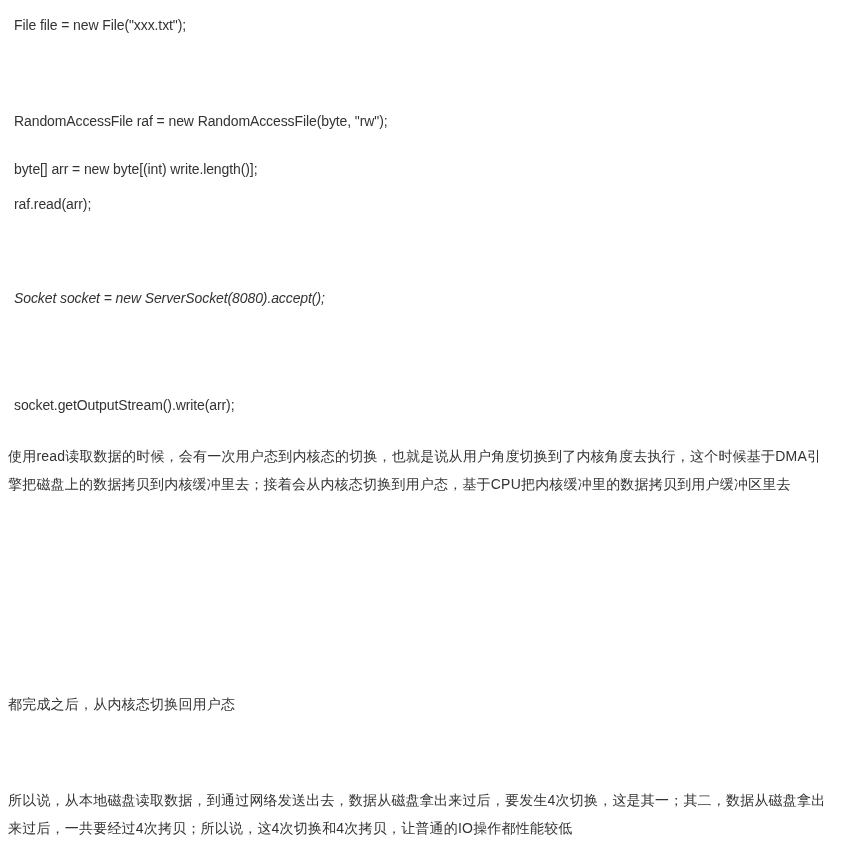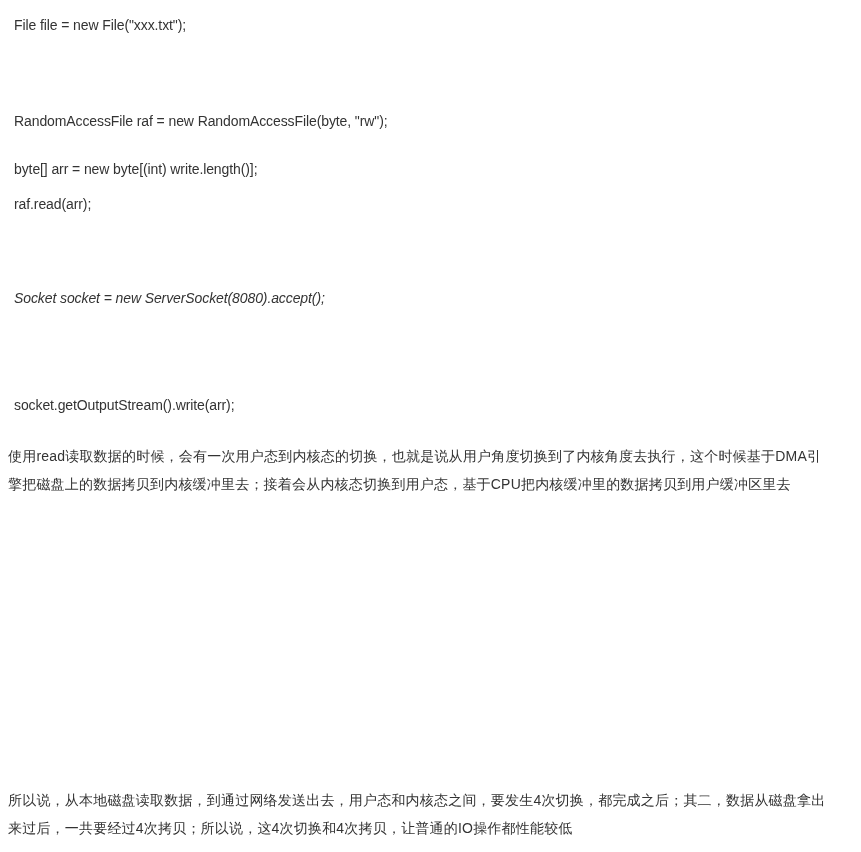--- a/index.html
+++ b/index.html
@@ -43,14 +43,15 @@
 
 <div class="doc">
   <div class="line" style="top:11px;">File file = new File("xxx.txt");</div>
   <div class="line" style="top:107px;">RandomAccessFile raf = new RandomAccessFile(byte, "rw");</div>
   <div class="line" style="top:155px;">byte[] arr = new byte[(int) write.length()];</div>
   <div class="line" style="top:190px;">raf.read(arr);</div>
   <div class="line" style="top:284px;font-style:italic;">Socket socket = new ServerSocket(8080).accept();</div>
   <div class="line" style="top:362px;margin-top:29px;">socket.getOutputStream().write(arr);</div>
 
   <div class="para" style="top:442px;">使用read读取数据的时候，会有一次用户态到内核态的切换，也就是说从用户角度切换到了内核角度去执行，这个时候基于DMA引擎把磁盘上的数据拷贝到内核缓冲里去；接着会从内核态切换到用户态，基于CPU把内核缓冲里的数据拷贝到用户缓冲区里去</div>
-  <div class="para" style="top:786px;">所以说，从本地磁盘读取数据，到通过网络发送出去，用户态和内核态之间，要发生4次切换，都完成之后；其二，数据从磁盘拿出来过后，一共要经过4次拷贝；所以说，这4次切换和4次拷贝，让普通的IO操作都性能较低</div>
+  <div class="para" style="top:690px;">都完成之后，从内核态切换回用户态</div>
+  <div class="para" style="top:786px;">所以说，从本地磁盘读取数据，到通过网络发送出去，数据从磁盘拿出来过后，要发生4次切换，这是其一；其二，数据从磁盘拿出来过后，一共要经过4次拷贝；所以说，这4次切换和4次拷贝，让普通的IO操作都性能较低</div>
 </div>
 
 </body></html>

